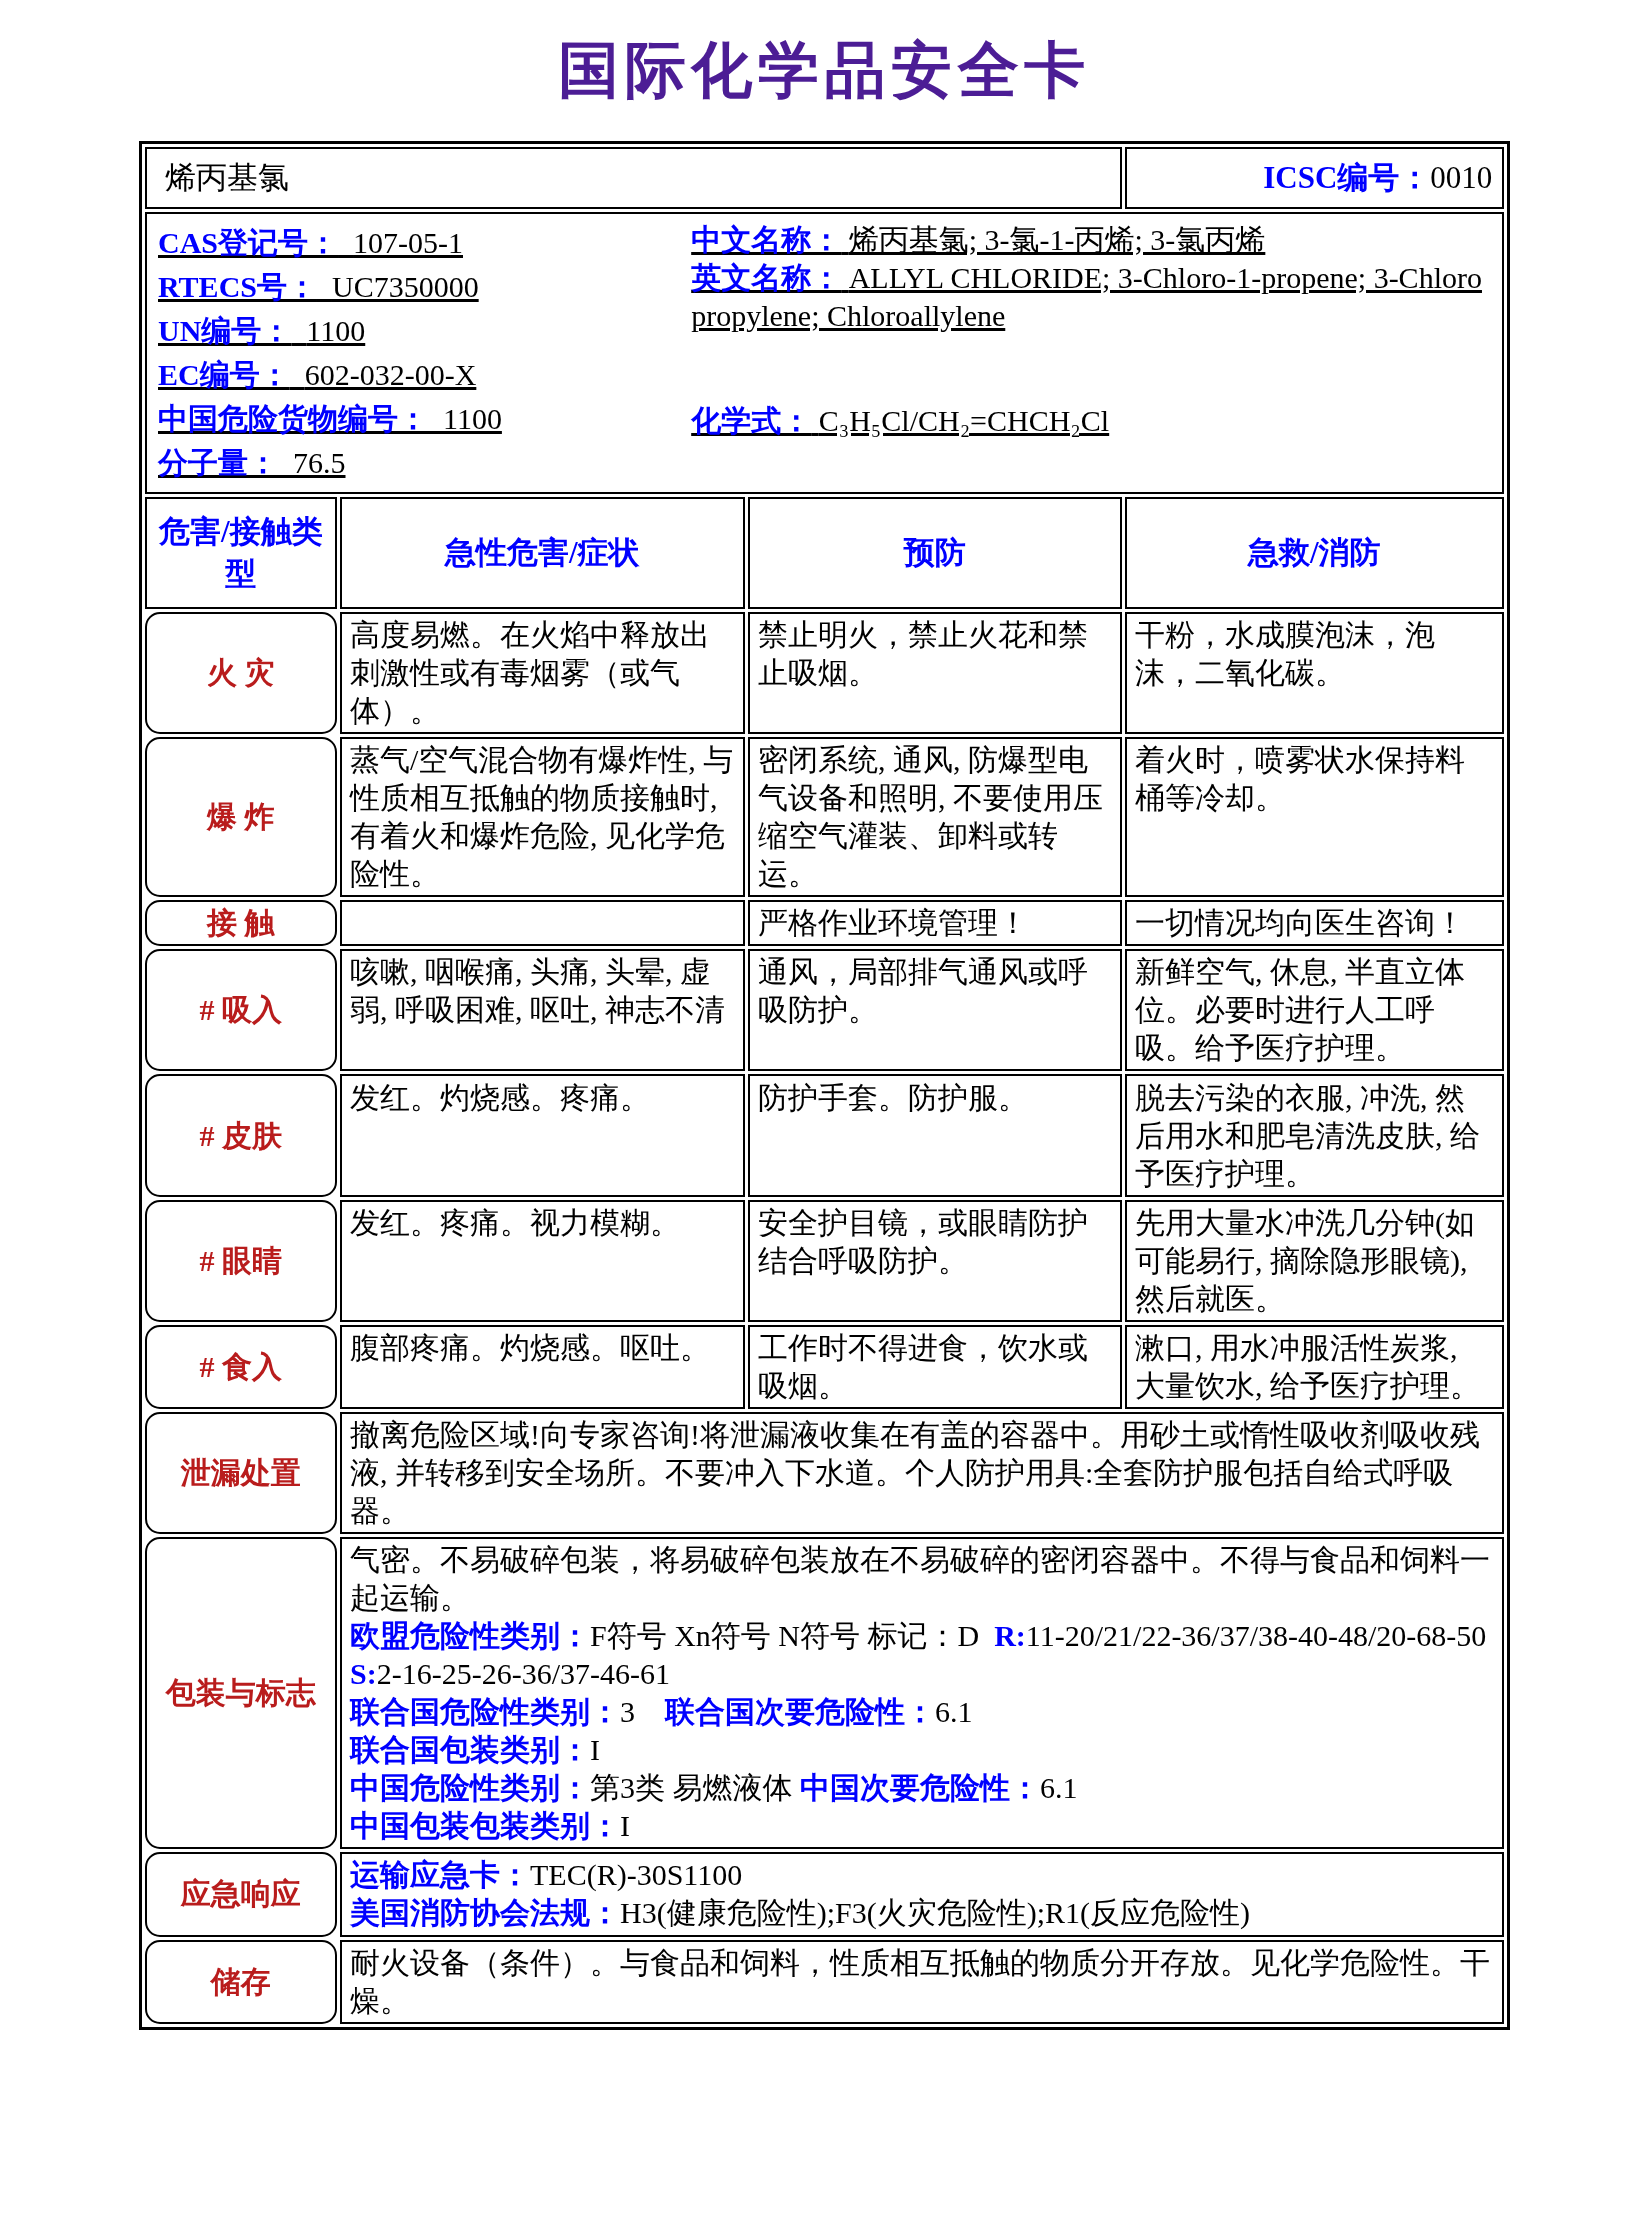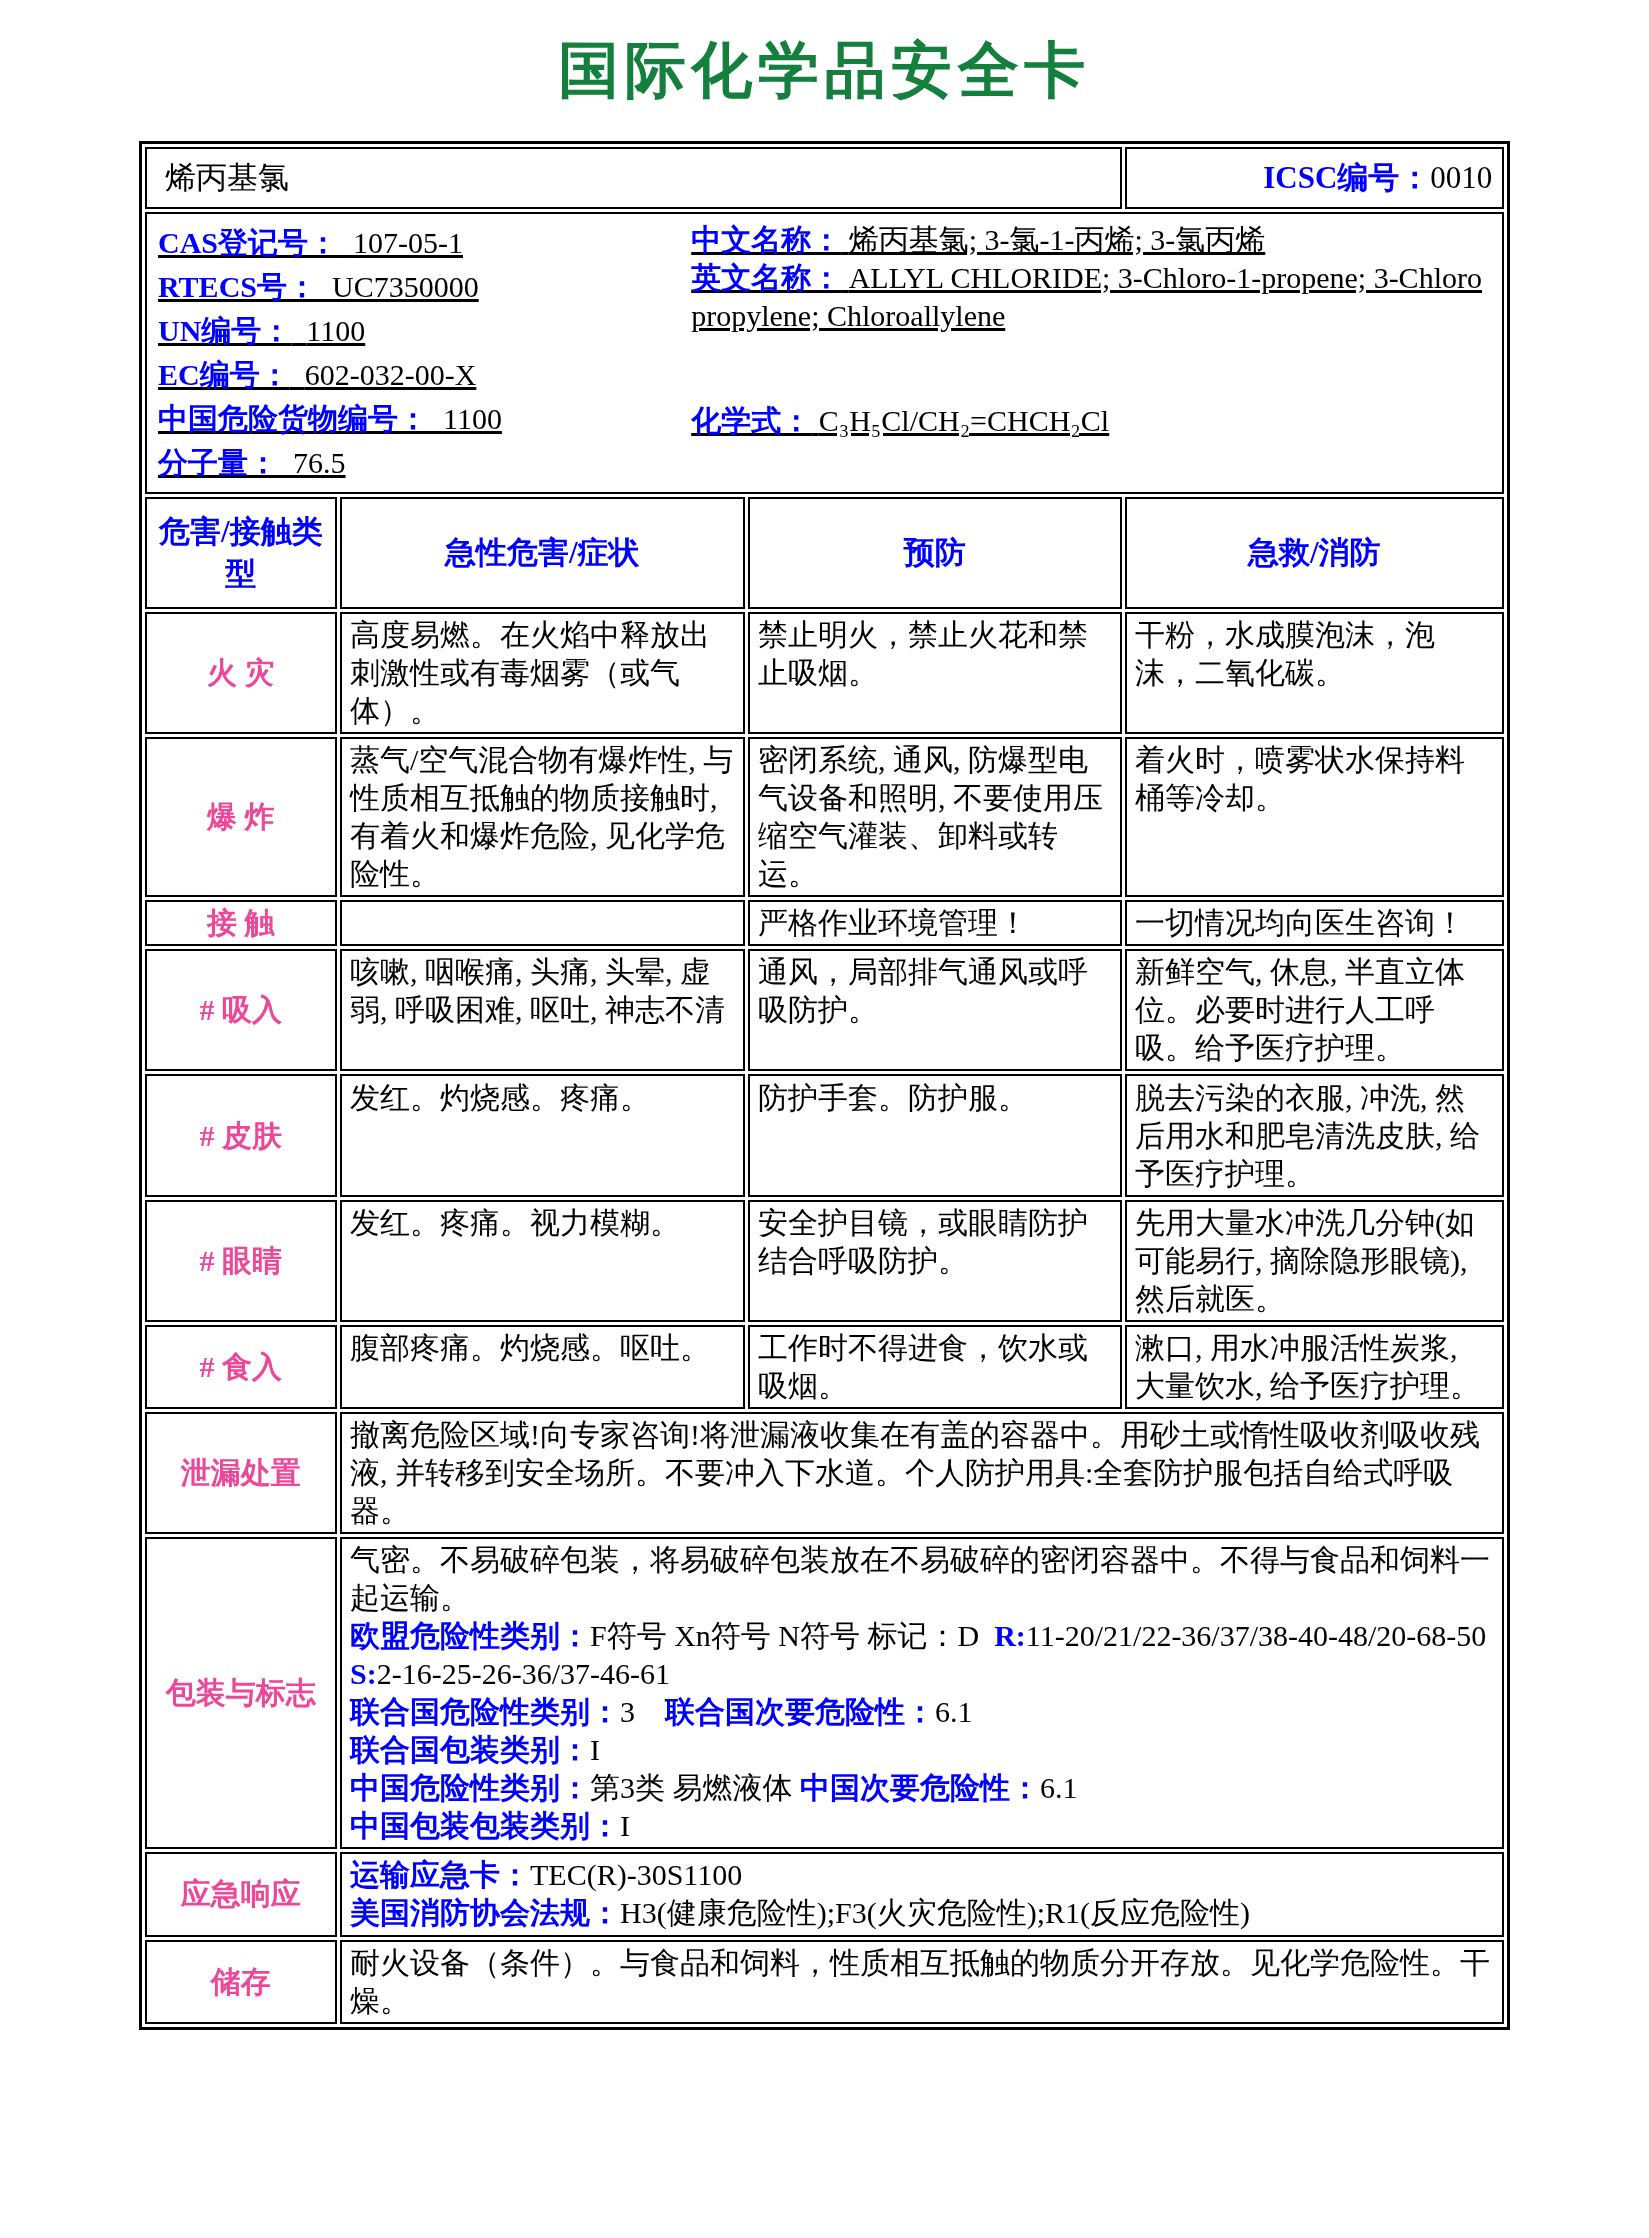--- a/index.html
+++ b/index.html
@@ -3,21 +3,21 @@
 <meta charset="utf-8">
 <style>
   html,body{margin:0;padding:0;background:#ffffff;}
   body{
     width:1649px;min-height:2239px;
     font-family:"Liberation Serif","DejaVu Serif",serif;
     color:#000;
   }
   .title{
     text-align:center;
-    color:#15803d;
+    color:#4c1d95;
     font-size:61px;
     font-weight:bold;
     letter-spacing:5.6px;
     margin:36px 0 0 0;
     line-height:1.15;
   }
   table.card{
     width:1371px;
     margin:35px auto 0 auto;
     border:3.5px solid #000;
@@ -43,22 +43,23 @@
   .idleft{width:40%;}
   .idline{line-height:44px;white-space:nowrap;}
   .idright{width:60%;}
   .cnline{}
   .fline{margin-top:67px;}
   tr.hdr td{
     color:#0000ff;font-weight:bold;text-align:center;vertical-align:middle;
     height:104px;font-size:31px;line-height:42px;
   }
   td.rl{
-    color:#ec4899;font-weight:bold;text-align:center;vertical-align:middle;
+    color:#b91c1c;font-weight:bold;text-align:center;vertical-align:middle;
     font-size:30px;
+    border-radius:15px;
   }
   td.rc{}
   .segline{min-height:38px;}
 </style>
 </head>
 <body>
 
 <div class="page">
 
   <h1 class="title">国际化学品安全卡</h1>

